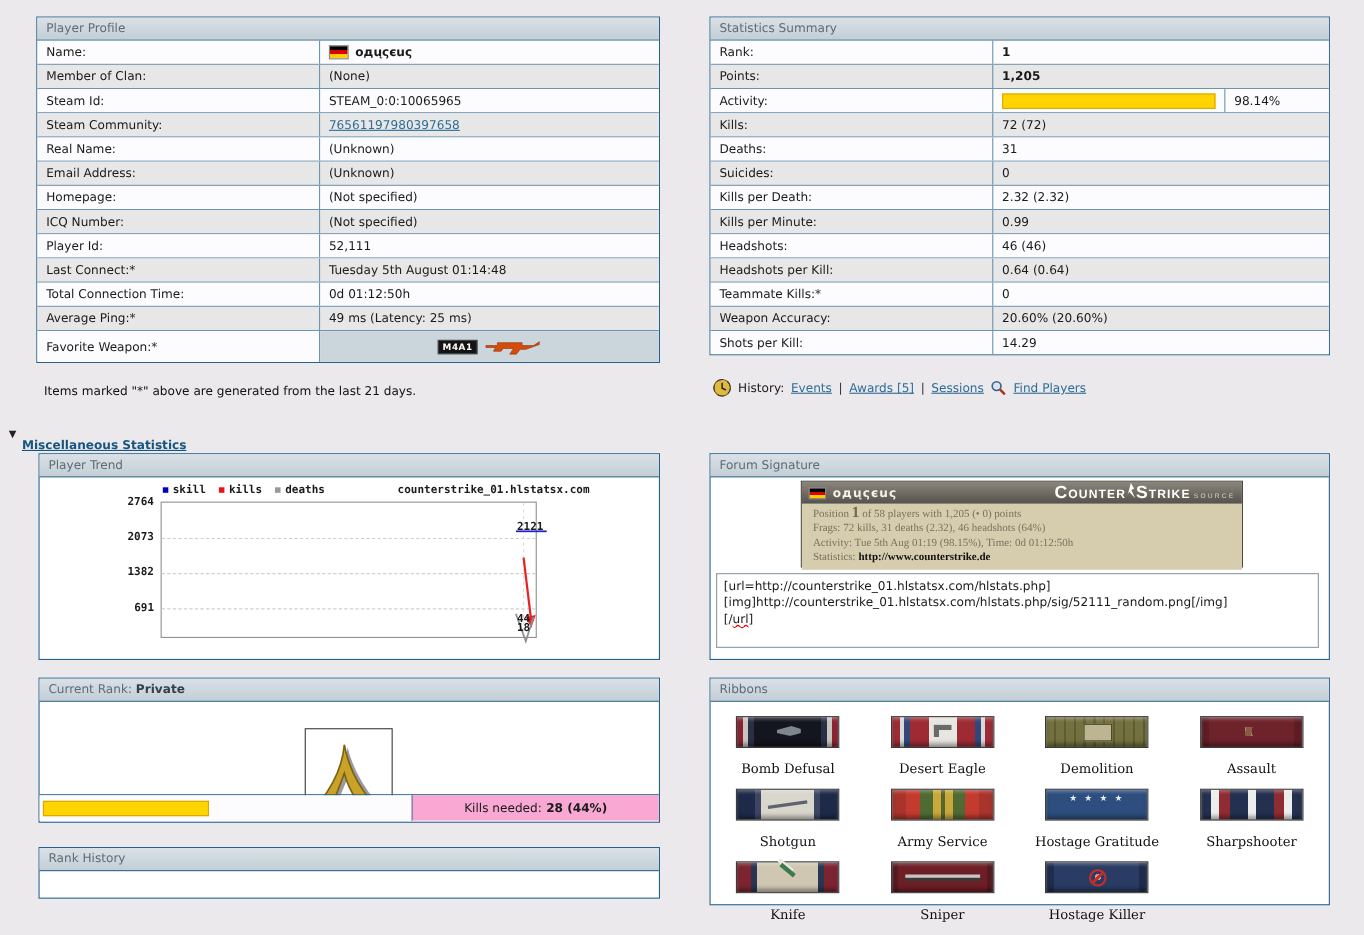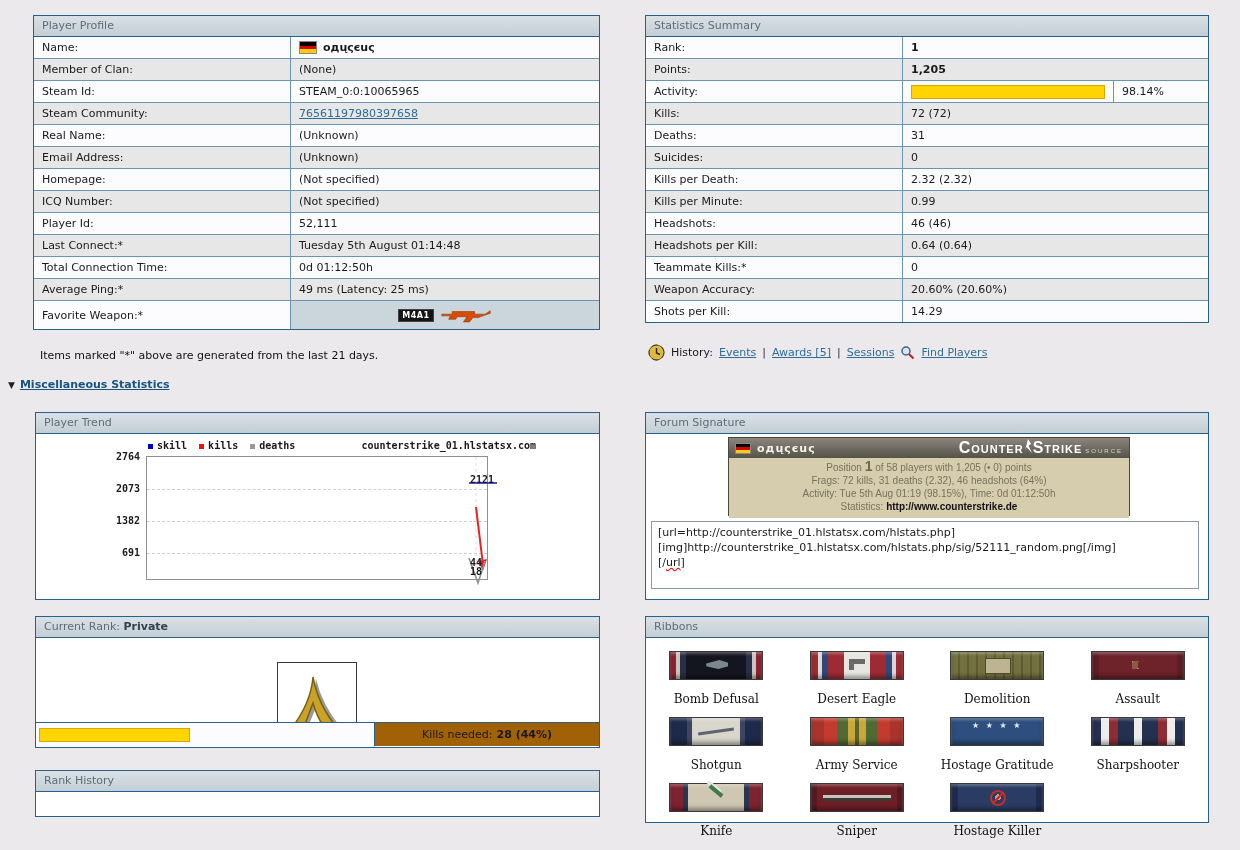--- a/index.html
+++ b/index.html
@@ -20,48 +20,48 @@
   .barwrap{flex:1;height:13px;position:relative;}
   .bar{position:absolute;left:0;top:0;height:12px;background:#FFD400;border:1px solid #D8A800;}
   .pctcell{width:78px;border-left:1px solid #6C93B0;align-self:stretch;display:flex;align-items:center;padding:0 8px;margin:-4px -8px -4px 0;}
   .weaponval{background:#CBD5DC;justify-content:center;}
   .m4badge{background:#141414;color:#fff;font-size:8px;font-weight:bold;padding:1px 3px;border:1px solid #444;letter-spacing:.5px;}
   .note{position:absolute;color:#111;}
   .histline{position:absolute;display:flex;align-items:center;gap:6px;}
   .sep{color:#333;}
   .misclink{position:absolute;display:flex;align-items:center;gap:5px;font-weight:bold;}
   .misclink .tri{color:#222;font-size:9px;}
-  .misclink a{color:#16557E;}
+  .misclink a{color:#16557E;margin-top:20px;}
   
   .chartbox{position:absolute;left:70px;top:4px;width:424px;height:152px;font-family:"DejaVu Sans Mono","Liberation Mono",monospace;font-size:10px;font-weight:bold;}
   .legend{position:absolute;left:42px;top:2px;display:flex;gap:12px;align-items:center;}
   .legend .sw{display:inline-block;width:5px;height:5px;margin-right:4px;}
   .charttitle{position:absolute;right:-6px;top:2px;}
   .plot{position:absolute;left:40px;top:18px;width:340px;height:122px;border:1px solid #909090;background:#fff;}
   .grid{position:absolute;left:0;width:340px;border-top:1px dashed #CFCFCF;height:0;}
   .ylab{position:absolute;left:0;width:34px;text-align:right;}
   .rlab{position:absolute;left:364px;}
   
   .sigbox{position:absolute;left:82px;top:3px;width:400px;height:77px;border:1px solid #4A4740;}
   .sighead{height:20px;background:linear-gradient(#8B867C,#55524B);display:flex;align-items:center;padding:0 6px;gap:6px;}
   .signame{color:#F4F2EA;font-weight:bold;font-size:11px;letter-spacing:1px;}
   .cslogo{margin-left:auto;color:#fff;display:flex;align-items:baseline;font-family:"Liberation Sans",sans-serif;}
   .cslogo .big{font-size:16px;font-weight:bold;letter-spacing:1px;font-variant:small-caps;}
   .cslogo .src{font-size:6px;letter-spacing:2px;color:#D8D4C8;margin-left:3px;}
-  .sigbody{height:56px;background:#D6CCAE;padding:2px 10px;font-family:Liberation Sans, sans-serif;font-size:10px;line-height:13px;color:#77735C;text-align:center;}
+  .sigbody{height:56px;background:#D6CCAE;padding:2px 10px;font-family:Liberation Serif, serif;font-size:10px;line-height:13px;color:#77735C;}
   .sigbig{font-size:14px;color:#6E6A50;}
   .sigurl{color:#111;font-weight:bold;}
   .bbcode{position:absolute;left:5px;top:87px;width:534px;height:60px;border:1px solid #8A9AA5;background:#fff;padding:3px 6px;line-height:15px;font-size:11px;overflow:hidden;cursor:text;}
   .squiggle{text-decoration:underline;text-decoration-style:wavy;text-decoration-color:#E00;}
   
   .insignia{position:absolute;left:241px;top:24px;width:78px;height:78px;border:1px solid #3a3a3a;background:#fff;}
   .rankbar{position:absolute;left:0;right:0;bottom:0;height:23px;border-top:1px solid #25618A;display:flex;}
   .rankbar .barcell{flex:1;position:relative;background:#FCFCFE;}
   .rankbar .barcell .bar{left:3px;top:5px;}
-  .rankbar .needcell{width:224px;border-left:1px solid #25618A;background:#a16207;display:flex;align-items:center;justify-content:center;gap:4px;}
+  .rankbar .needcell{width:224px;border-left:1px solid #25618A;background:#f9a8d4;display:flex;align-items:center;justify-content:center;gap:4px;}
   
   .ribgrid{display:grid;grid-template-columns:repeat(4,1fr);row-gap:11px;padding-top:13px;}
   .ribcell{text-align:center;}
   .ribbon{position:relative;width:92px;height:27px;margin:0 auto;border:1px solid #3a3a3a;
           box-shadow:inset 0 2px 3px rgba(255,255,255,.28), inset 0 -3px 4px rgba(0,0,0,.38);}
   .riblabel{font-family:"DejaVu Serif","Liberation Serif",serif;font-size:12px;margin-top:12px;color:#111;}
   .ribbon::after{content:"";position:absolute;}
   .r1{background:linear-gradient(90deg,#8B2430 0 6%,#C8C4BE 6% 11%,#2A2F45 11% 17%,#14161F 17% 83%,#2A2F45 83% 89%,#C8C4BE 89% 94%,#8B2430 94% 100%);}
   .r1::after{left:36px;top:8px;width:22px;height:9px;background:#7E8690;clip-path:polygon(0 40%,60% 0,100% 30%,100% 70%,55% 100%,0 70%);}
   .r2{background:linear-gradient(90deg,#9E2B33 0 8%,#D8D8D8 8% 12%,#31477A 12% 18%,#9E2B33 18% 36%,#E8E6E0 36% 64%,#9E2B33 64% 82%,#31477A 82% 88%,#D8D8D8 88% 92%,#9E2B33 92% 100%);}

